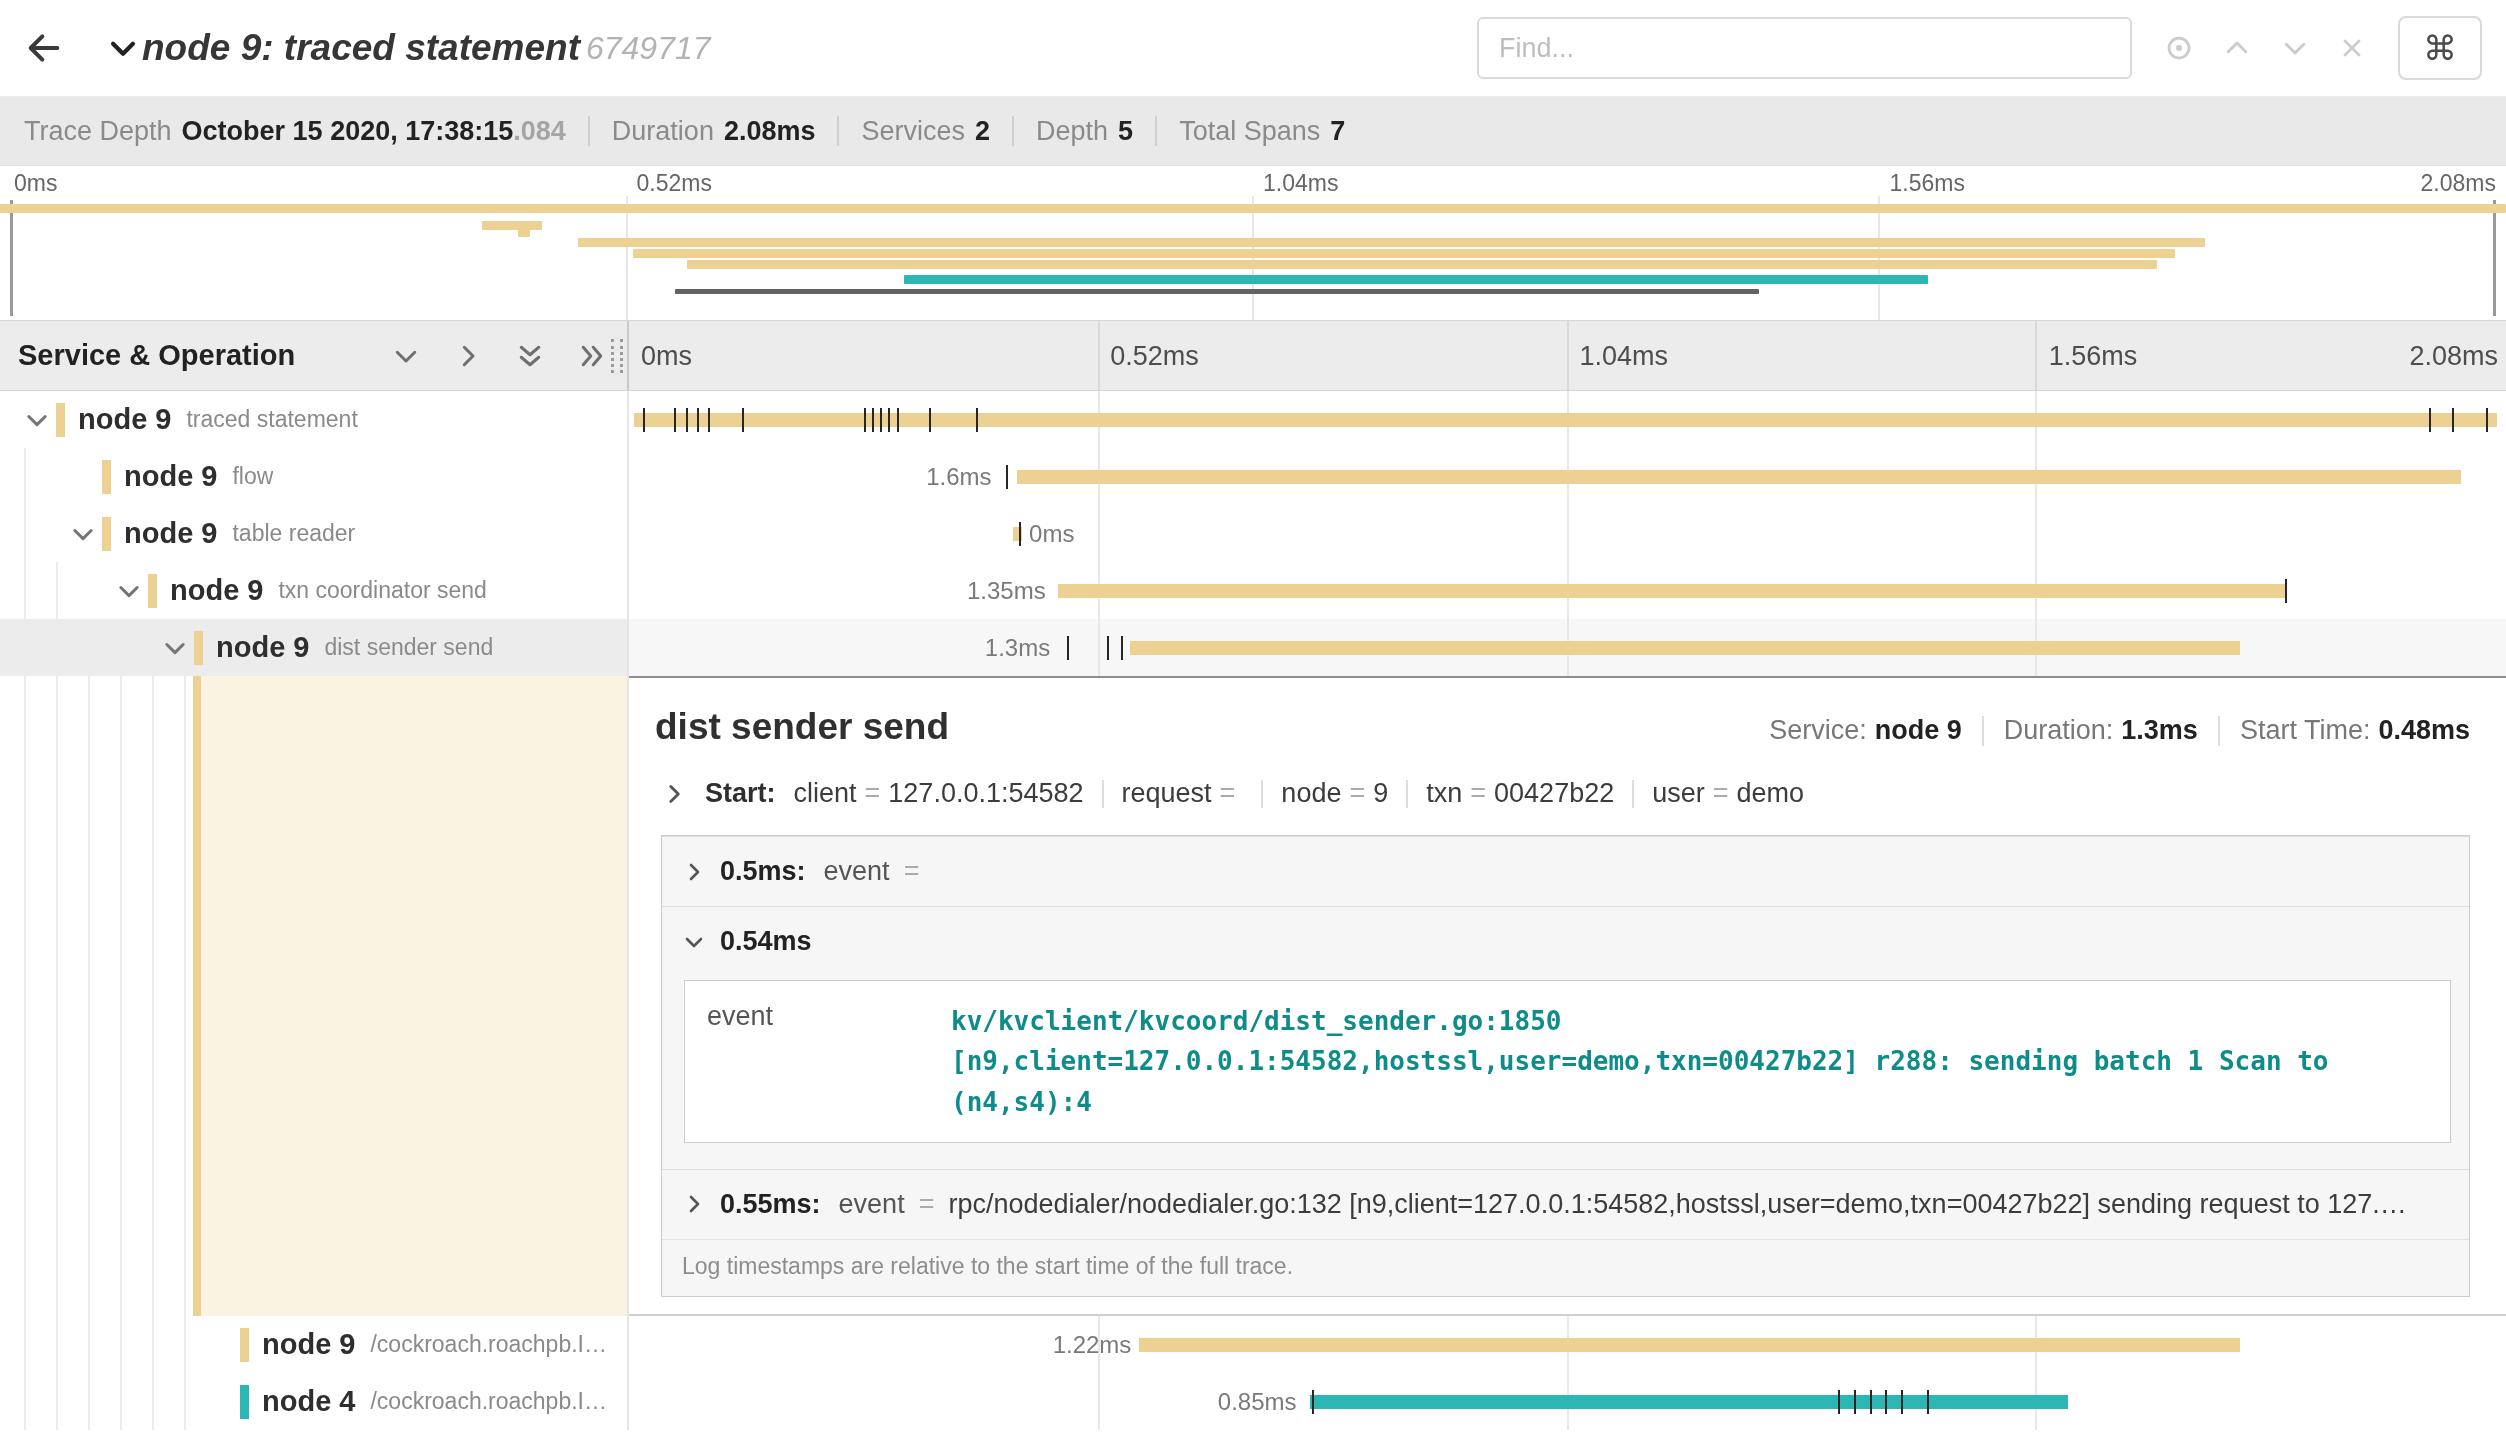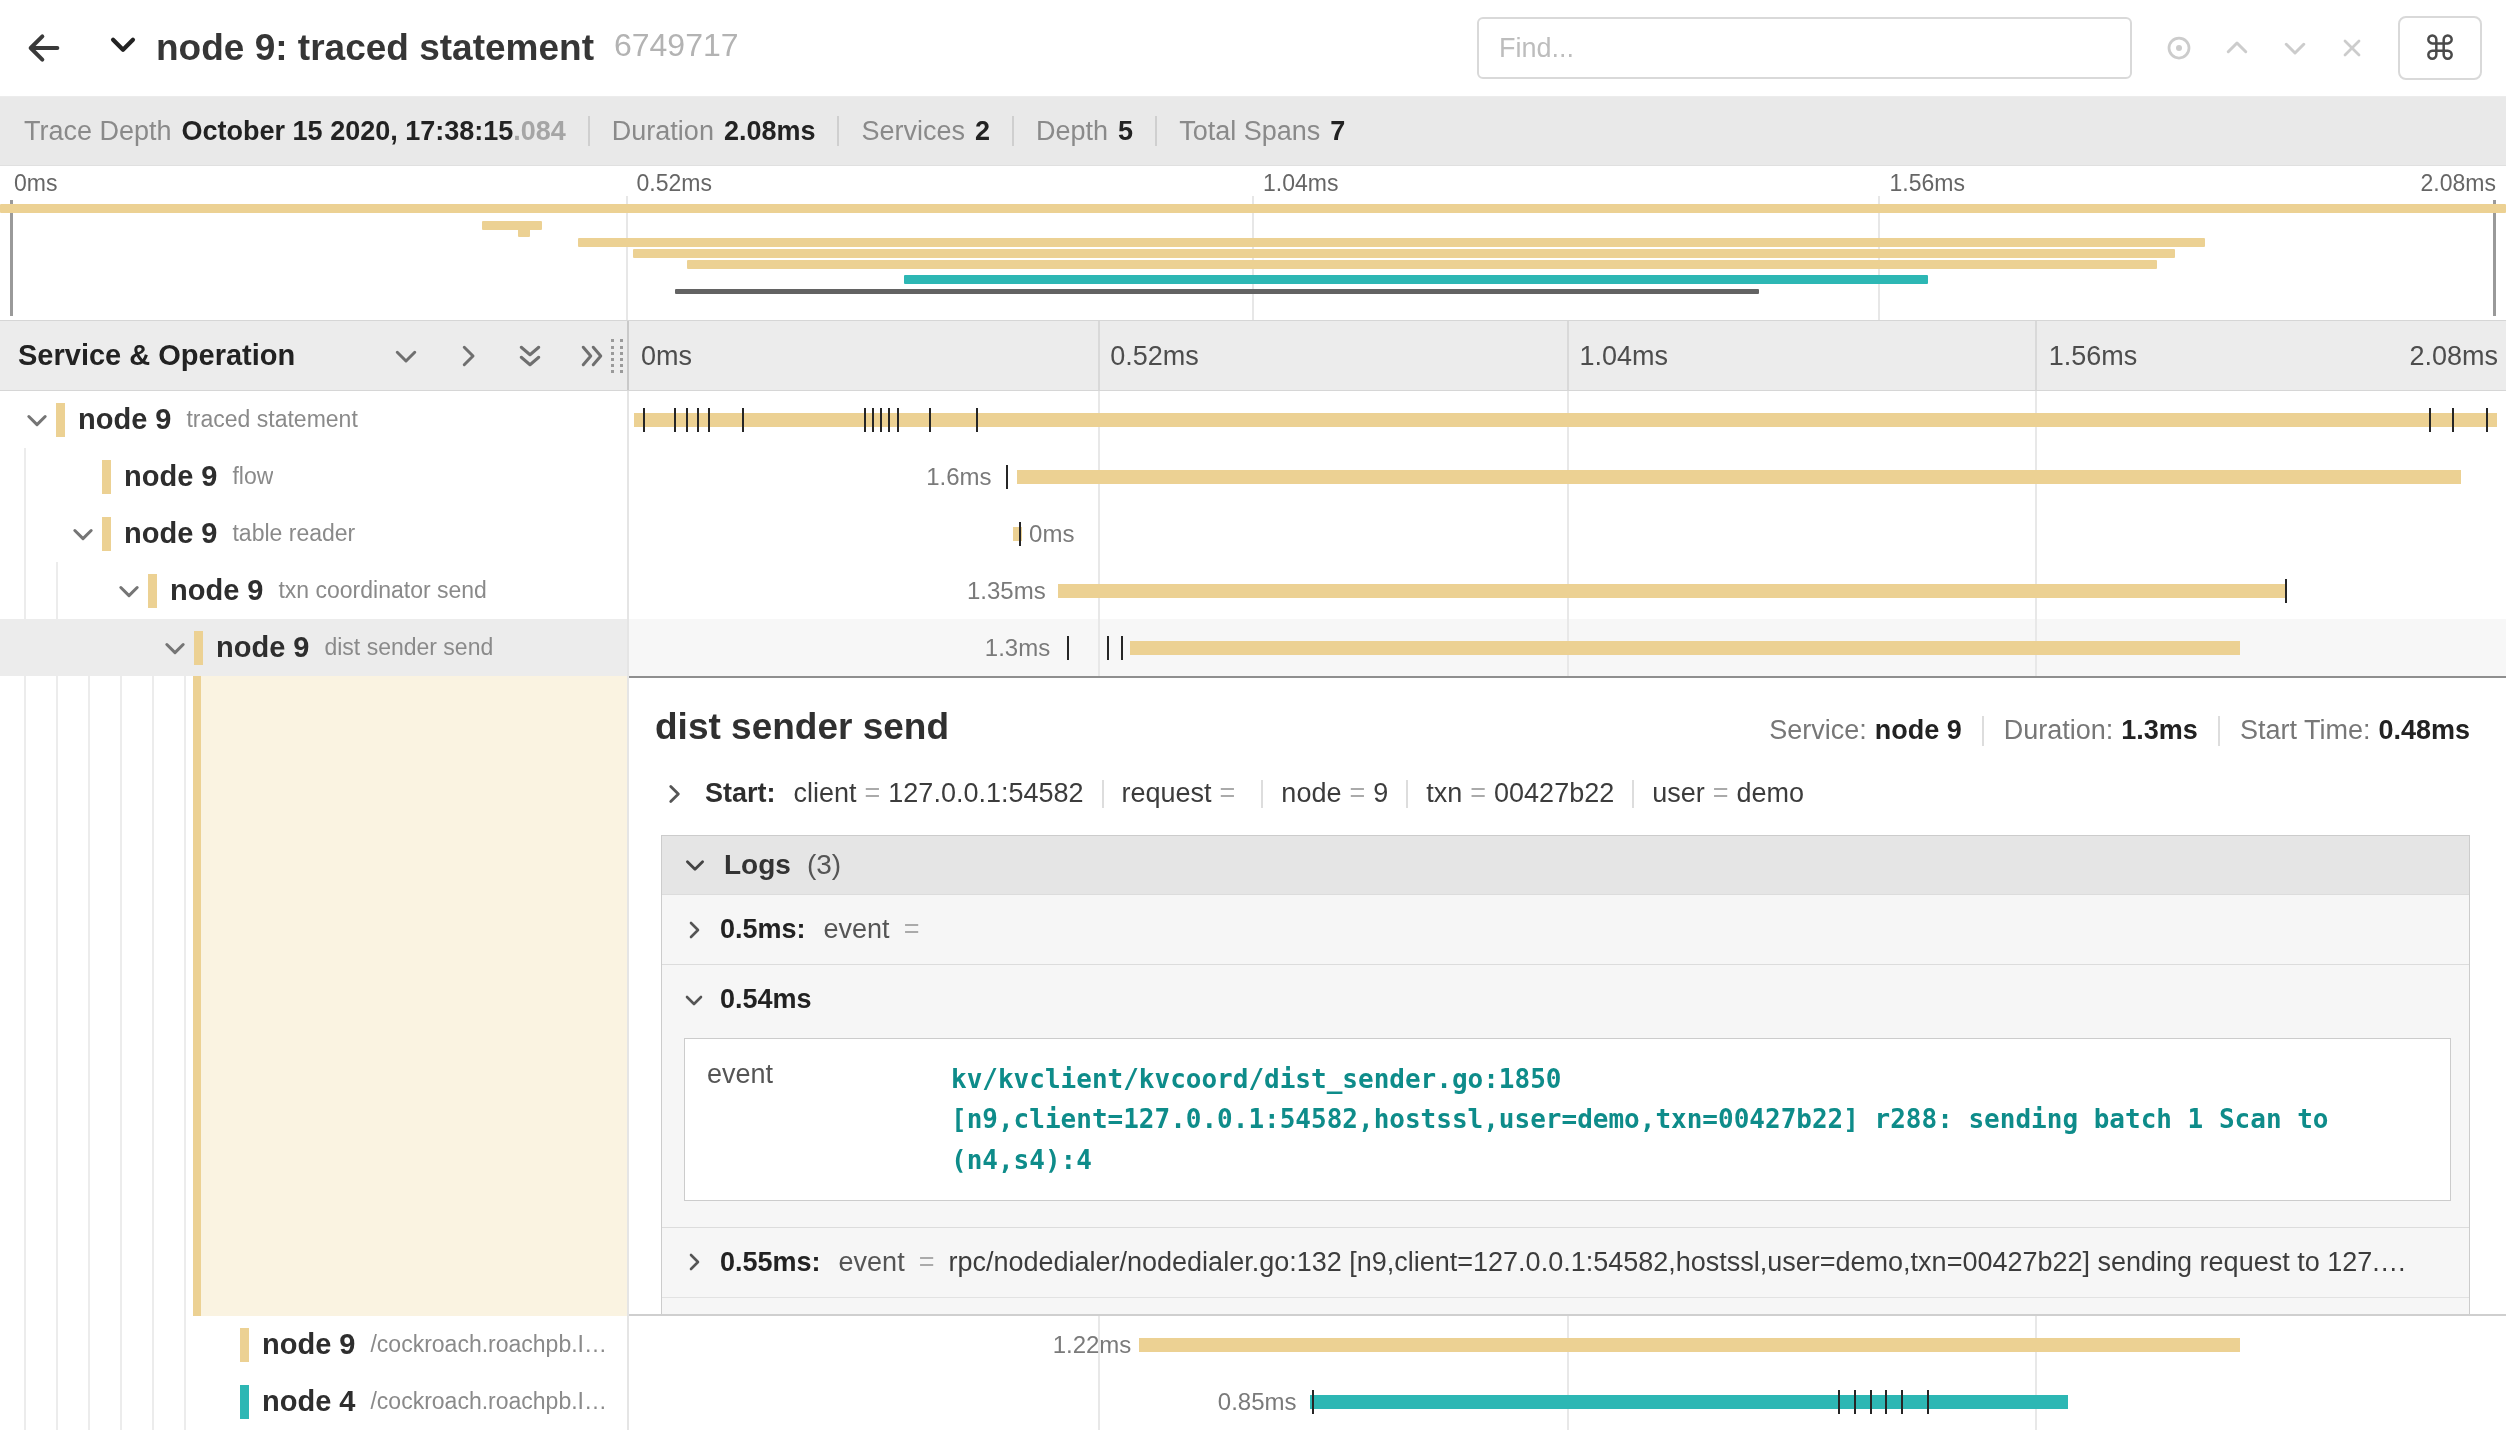--- a/index.html
+++ b/index.html
@@ -5,21 +5,21 @@
   * { margin:0; padding:0; box-sizing:border-box; }
   html,body { background:#fff; }
   body { font-family:"Liberation Sans","DejaVu Sans",sans-serif; color:#333; }
   .app { width:2506px; height:1439px; overflow:hidden; background:#fff; position:relative; }
 
   svg.ic { display:block; }
 
   
   .topbar { height:97px; display:flex; align-items:center; padding:0 24px 0 12px; gap:14px; border-bottom:1px solid #ececec; background:#fff; }
   .back-btn { width:64px; height:64px; background:none; border:none; color:#3a3a3a; display:flex; align-items:center; justify-content:center; cursor:pointer; }
-  .title-group { display:flex; gap:16px; margin-left:16px; cursor:pointer; }
+  .title-group { display:flex; align-items:center; gap:2px; margin-left:16px; cursor:pointer;font-style:italic; }
   .page-title { font-size:37px; font-weight:700; color:#363636; white-space:nowrap; }
   .trace-id { font-size:32px; color:#b3b3b3; margin-left:4px; }
   .spacer { flex:1; }
   .find-input { width:655px; height:62px; border:2px solid #d9d9d9; border-radius:6px; font-size:27px; padding:0 20px; color:#333; outline:none; font-family:inherit; }
   .find-input::placeholder { color:#bdbdbd; }
   .find-icons { display:flex; align-items:center; gap:28px; padding:0 18px; color:#cccccc; }
   .find-icons > span { display:flex; cursor:pointer; }
   .kbd-btn { width:84px; height:64px; border:2px solid #d9d9d9; border-radius:8px; background:#fff; font-size:34px; color:#4a4a4a; cursor:pointer; }
   .view-btn { height:64px; border:2px solid #d9d9d9; border-radius:8px; background:#fff; font-size:28px; color:#333; display:flex; align-items:center; gap:16px; padding:0 24px; cursor:pointer; font-family:inherit; }
   .view-btn .chev { color:#8a8a8a; display:flex; }
@@ -387,27 +387,20 @@
           <span class="tag"><span>request</span><span class="eq">=</span><span></span></span>
           <i class="tag-sep"></i>
           <span class="tag"><span>node</span><span class="eq">=</span><span>9</span></span>
           <i class="tag-sep"></i>
           <span class="tag"><span>txn</span><span class="eq">=</span><span>00427b22</span></span>
           <i class="tag-sep"></i>
           <span class="tag"><span>user</span><span class="eq">=</span><span>demo</span></span>
         </div>
 
         <div class="logs-box">
-          <div class="logs-head">
-            <svg class="ic" width="26" height="26" viewBox="0 0 24 24" fill="none" stroke="#444" stroke-width="2.6" stroke-linecap="round" stroke-linejoin="round">
-                <polyline points="5 9 12 16 19 9"></polyline>
-              </svg>
-            <b>Logs</b>
-            <span class="logs-count">(3)</span>
-          </div>
 
           <div class="log-entry">
             <div class="log-line">
               <svg class="ic" width="24" height="24" viewBox="0 0 24 24" fill="none" stroke="#555" stroke-width="2.6" stroke-linecap="round" stroke-linejoin="round">
                   <polyline points="9 5 16 12 9 19"></polyline>
                 </svg>
               <span class="log-time">0.5ms:</span>
               <span class="log-key">event</span>
               <span class="log-eq">=</span>
             </div>

